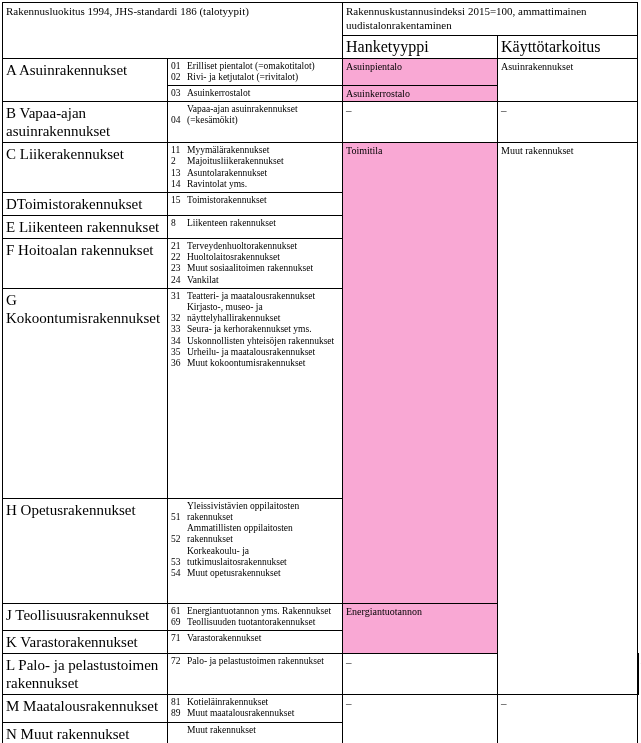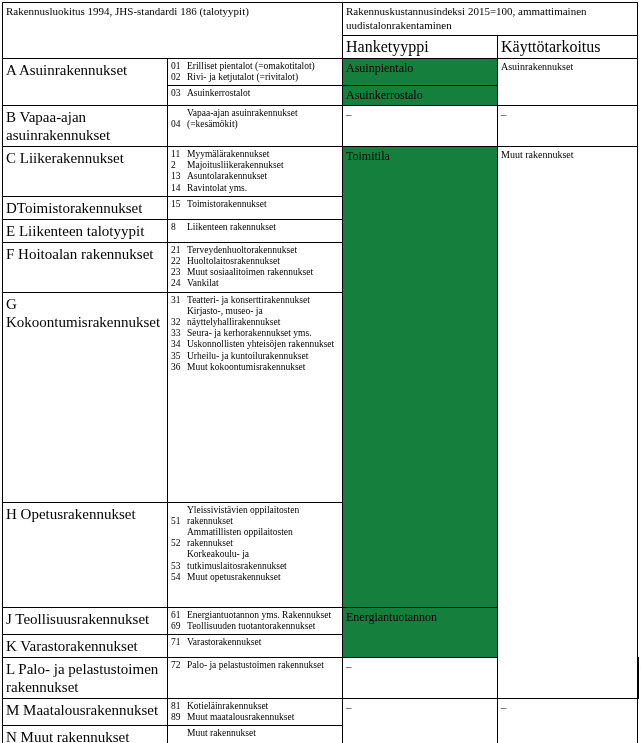--- a/index.html
+++ b/index.html
@@ -73,22 +73,22 @@
     align-items: flex-end;
   }
   .code-cell .num {
     flex: 0 0 auto;
     min-width: 13px;
   }
   .code-cell .txt {
     flex: 1 1 auto;
   }
   .type-cell {
-    background: #15803d;
-    font-size: 12px;
+    background: #f9a8d4;
+    font-size: 10px;
     text-align: center;
     vertical-align: middle;
   }
   .use-cell {
     font-size: 10px;
     text-align: center;
     vertical-align: middle;
   }
   .dash {
     font-size: 11px;
@@ -184,21 +184,21 @@
         <td class="cls-cell">DToimistorakennukset</td>
         <td class="code-cell">
           <div class="row">
               <span class="num">15</span>
               <span class="txt">Toimistorakennukset</span>
             </div>
         </td>
       </tr>
 
       <tr>
-        <td class="cls-cell">E Liikenteen talotyypit</td>
+        <td class="cls-cell">E Liikenteen rakennukset</td>
         <td class="code-cell">
           <div class="row">
               <span class="num">8</span>
               <span class="txt">Liikenteen rakennukset</span>
             </div>
         </td>
       </tr>
 
       <tr>
         <td class="cls-cell">F Hoitoalan rakennukset</td>
@@ -220,37 +220,37 @@
               <span class="txt">Vankilat</span>
             </div>
         </td>
       </tr>
 
       <tr>
         <td class="cls-cell" style="height:205px">G Kokoontumisrakennukset</td>
         <td class="code-cell">
           <div class="row">
               <span class="num">31</span>
-              <span class="txt">Teatteri- ja konserttirakennukset</span>
+              <span class="txt">Teatteri- ja maatalousrakennukset</span>
             </div>
           <div class="row">
               <span class="num">32</span>
               <span class="txt">Kirjasto-, museo- ja näyttelyhallirakennukset</span>
             </div>
           <div class="row">
               <span class="num">33</span>
               <span class="txt">Seura- ja kerhorakennukset yms.</span>
             </div>
           <div class="row">
               <span class="num">34</span>
               <span class="txt">Uskonnollisten yhteisöjen rakennukset</span>
             </div>
           <div class="row">
               <span class="num">35</span>
-              <span class="txt">Urheilu- ja kuntoilurakennukset</span>
+              <span class="txt">Urheilu- ja maatalousrakennukset</span>
             </div>
           <div class="row">
               <span class="num">36</span>
               <span class="txt">Muut kokoontumisrakennukset</span>
             </div>
         </td>
       </tr>
 
       <tr>
         <td class="cls-cell" style="height:100px">H Opetusrakennukset</td>

